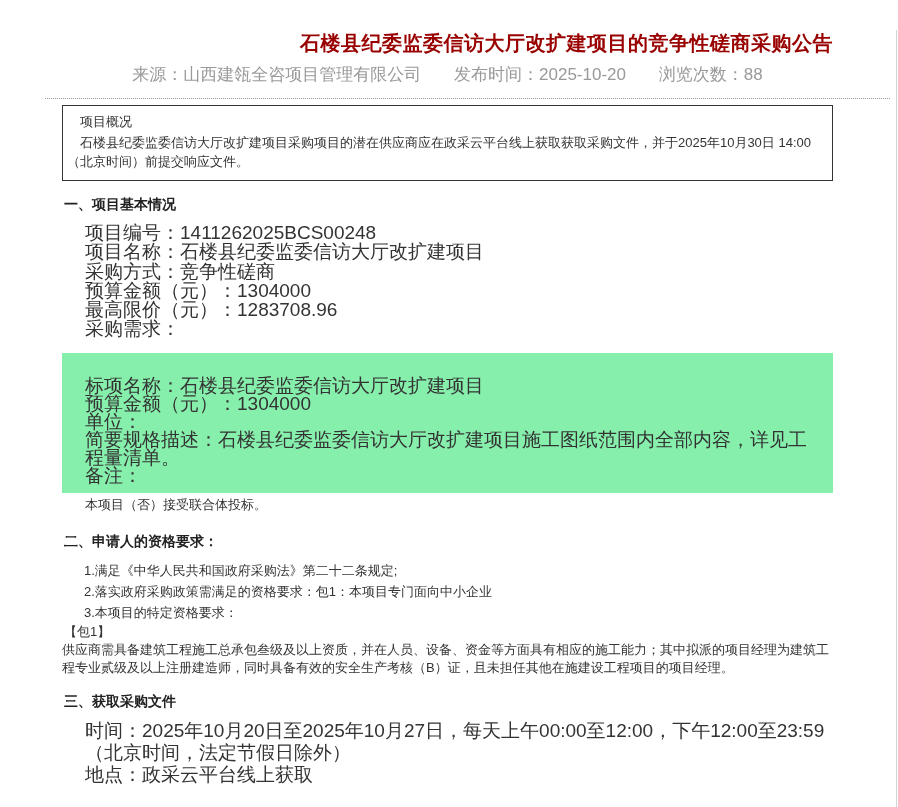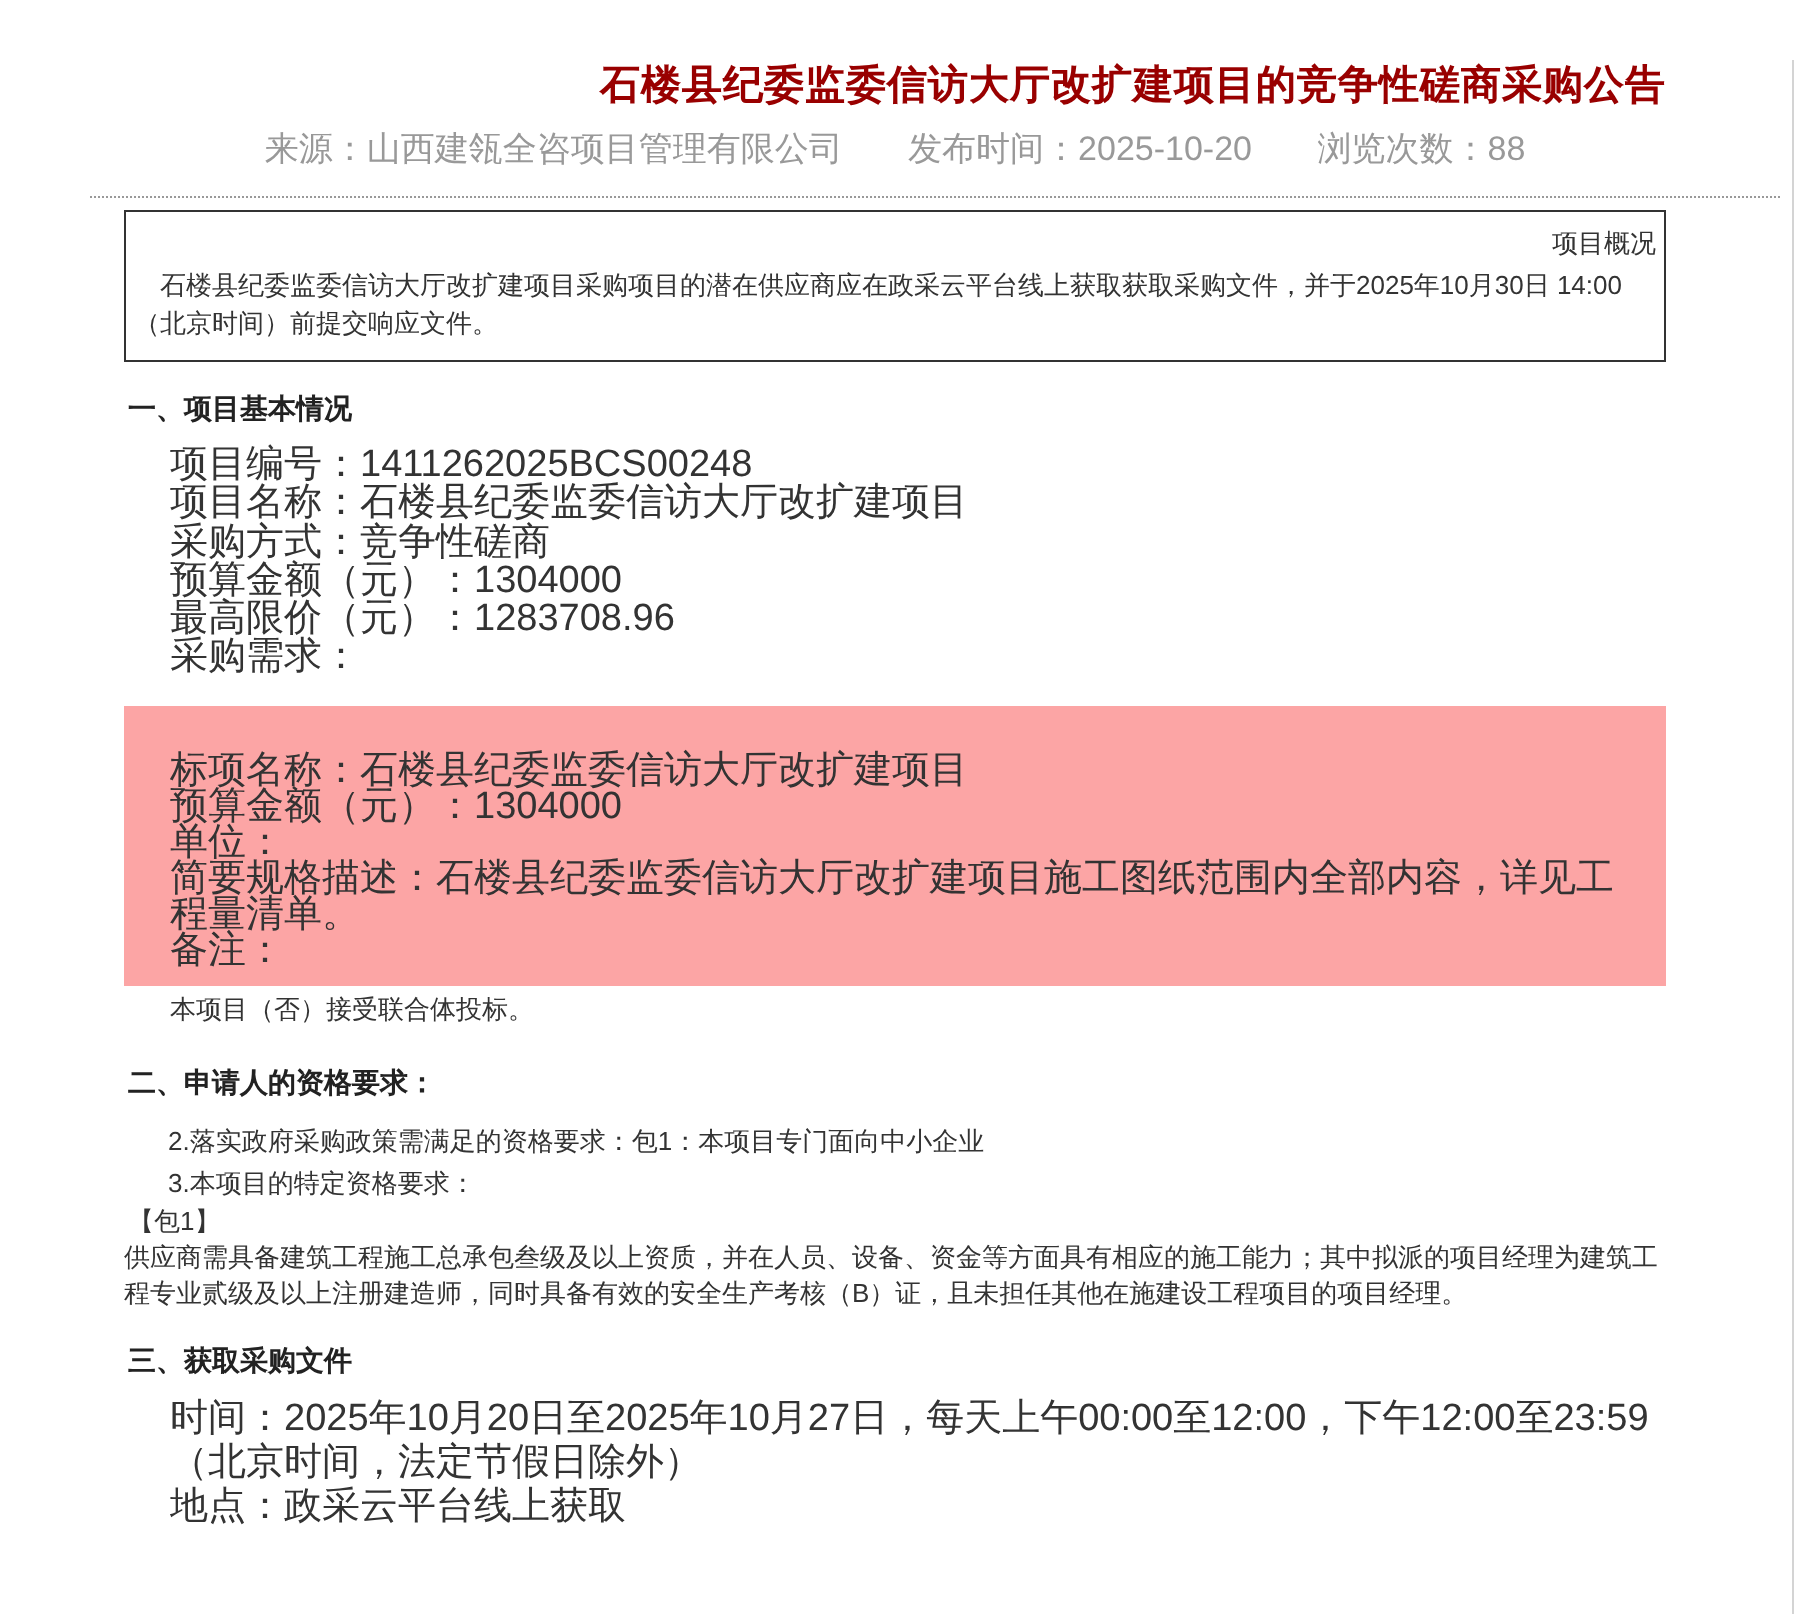--- a/index.html
+++ b/index.html
@@ -32,37 +32,37 @@
     margin: 16px -57px 0 -17px;
     border-top: 1px dotted #999; height: 0;
   }
 
   .overview-box {
     margin-top: 6px;
     border: 1.5px solid #333;
     padding: 7px 4px 9px 4px;
     font-size: 13px; color: #333;
   }
-  .overview-box .ov-head { text-indent: 13px; line-height: 17px; text-align: right; }
+  .overview-box .ov-head { text-indent: 13px; line-height: 17px; }
   .overview-box .ov-body { margin-top: 3px; text-indent: 13px; line-height: 19px; }
 
   h2.sec {
     font-size: 14px; font-weight: bold; color: #222;
     padding-left: 2px; line-height: 18px;
   }
   .sec1 { margin-top: 14px; }
   .sec2 { margin-top: 16px; }
   .sec3 { margin-top: 14px; }
 
   .field-list { margin-top: 10px; }
   .field-row { padding-left: 23px; font-size: 19px; line-height: 19.3px; color: #333; }
   .field-row .lbl, .field-row .val { color: #333; }
 
   .lot-panel {
-    margin-top: 14px; background: #fca5a5;
+    margin-top: 14px; background: #86efac;
     padding: 24px 20px 8px 23px;
   }
   .lot-panel .field-row { padding-left: 0; line-height: 18px; }
 
   .contract-line { margin-top: 10px; padding-left: 23px; font-size: 13px; line-height: 20px; }
   .joint-line { padding-left: 23px; font-size: 13px; line-height: 23px; }
 
   .req-list { margin-top: 10px; }
   .req-item { padding-left: 22px; font-size: 13px; line-height: 21px; color: #333; }
   .pkg-tag { padding-left: 2px; font-size: 13px; line-height: 18px; color: #333; }
@@ -111,20 +111,21 @@
       <div class="field-row"><span class="lbl">单位：</span><span class="val"></span></div>
       <div class="field-row"><span class="lbl">简要规格描述：</span><span class="val">石楼县纪委监委信访大厅改扩建项目施工图纸范围内全部内容，详见工程量清单。</span></div>
       <div class="field-row"><span class="lbl">备注：</span><span class="val"></span></div>
     </div>
 
     <div class="joint-line">本项目（否）接受联合体投标。</div>
 
     <h2 class="sec sec2">二、申请人的资格要求：</h2>
 
     <div class="req-list">
+      <div class="req-item">1.满足《中华人民共和国政府采购法》第二十二条规定;</div>
       <div class="req-item">2.落实政府采购政策需满足的资格要求：包1：本项目专门面向中小企业</div>
       <div class="req-item">3.本项目的特定资格要求：</div>
     </div>
     <div class="pkg-tag">【包1】</div>
     <div class="pkg-text">供应商需具备建筑工程施工总承包叁级及以上资质，并在人员、设备、资金等方面具有相应的施工能力；其中拟派的项目经理为建筑工程专业贰级及以上注册建造师，同时具备有效的安全生产考核（B）证，且未担任其他在施建设工程项目的项目经理。</div>
 
     <h2 class="sec sec3">三、获取采购文件</h2>
 
     <div class="field-list field-list3">
       <div class="field-row"><span class="lbl">时间：</span><span class="val">2025年10月20日至2025年10月27日，每天上午00:00至12:00，下午12:00至23:59（北京时间，法定节假日除外）</span></div>

